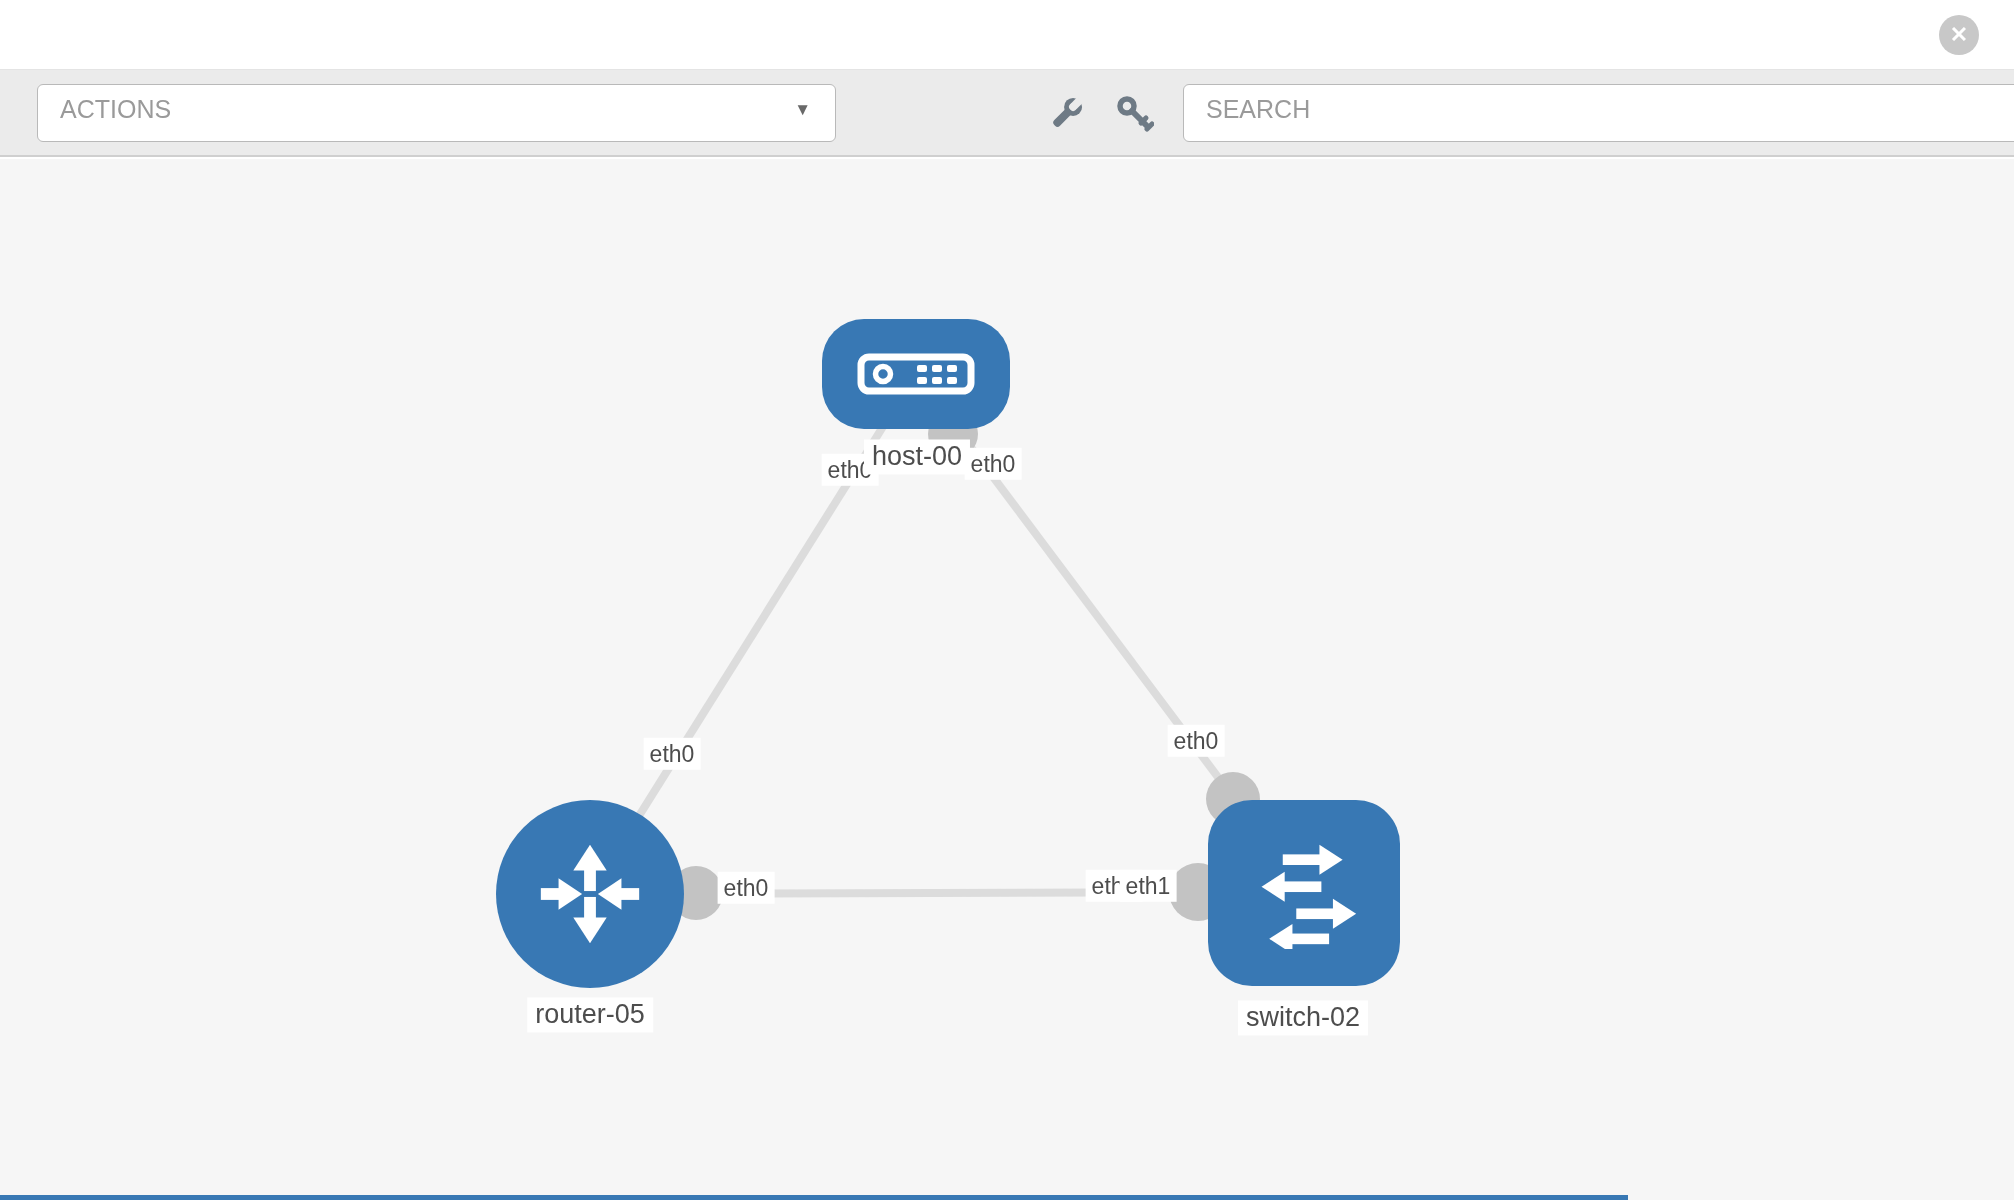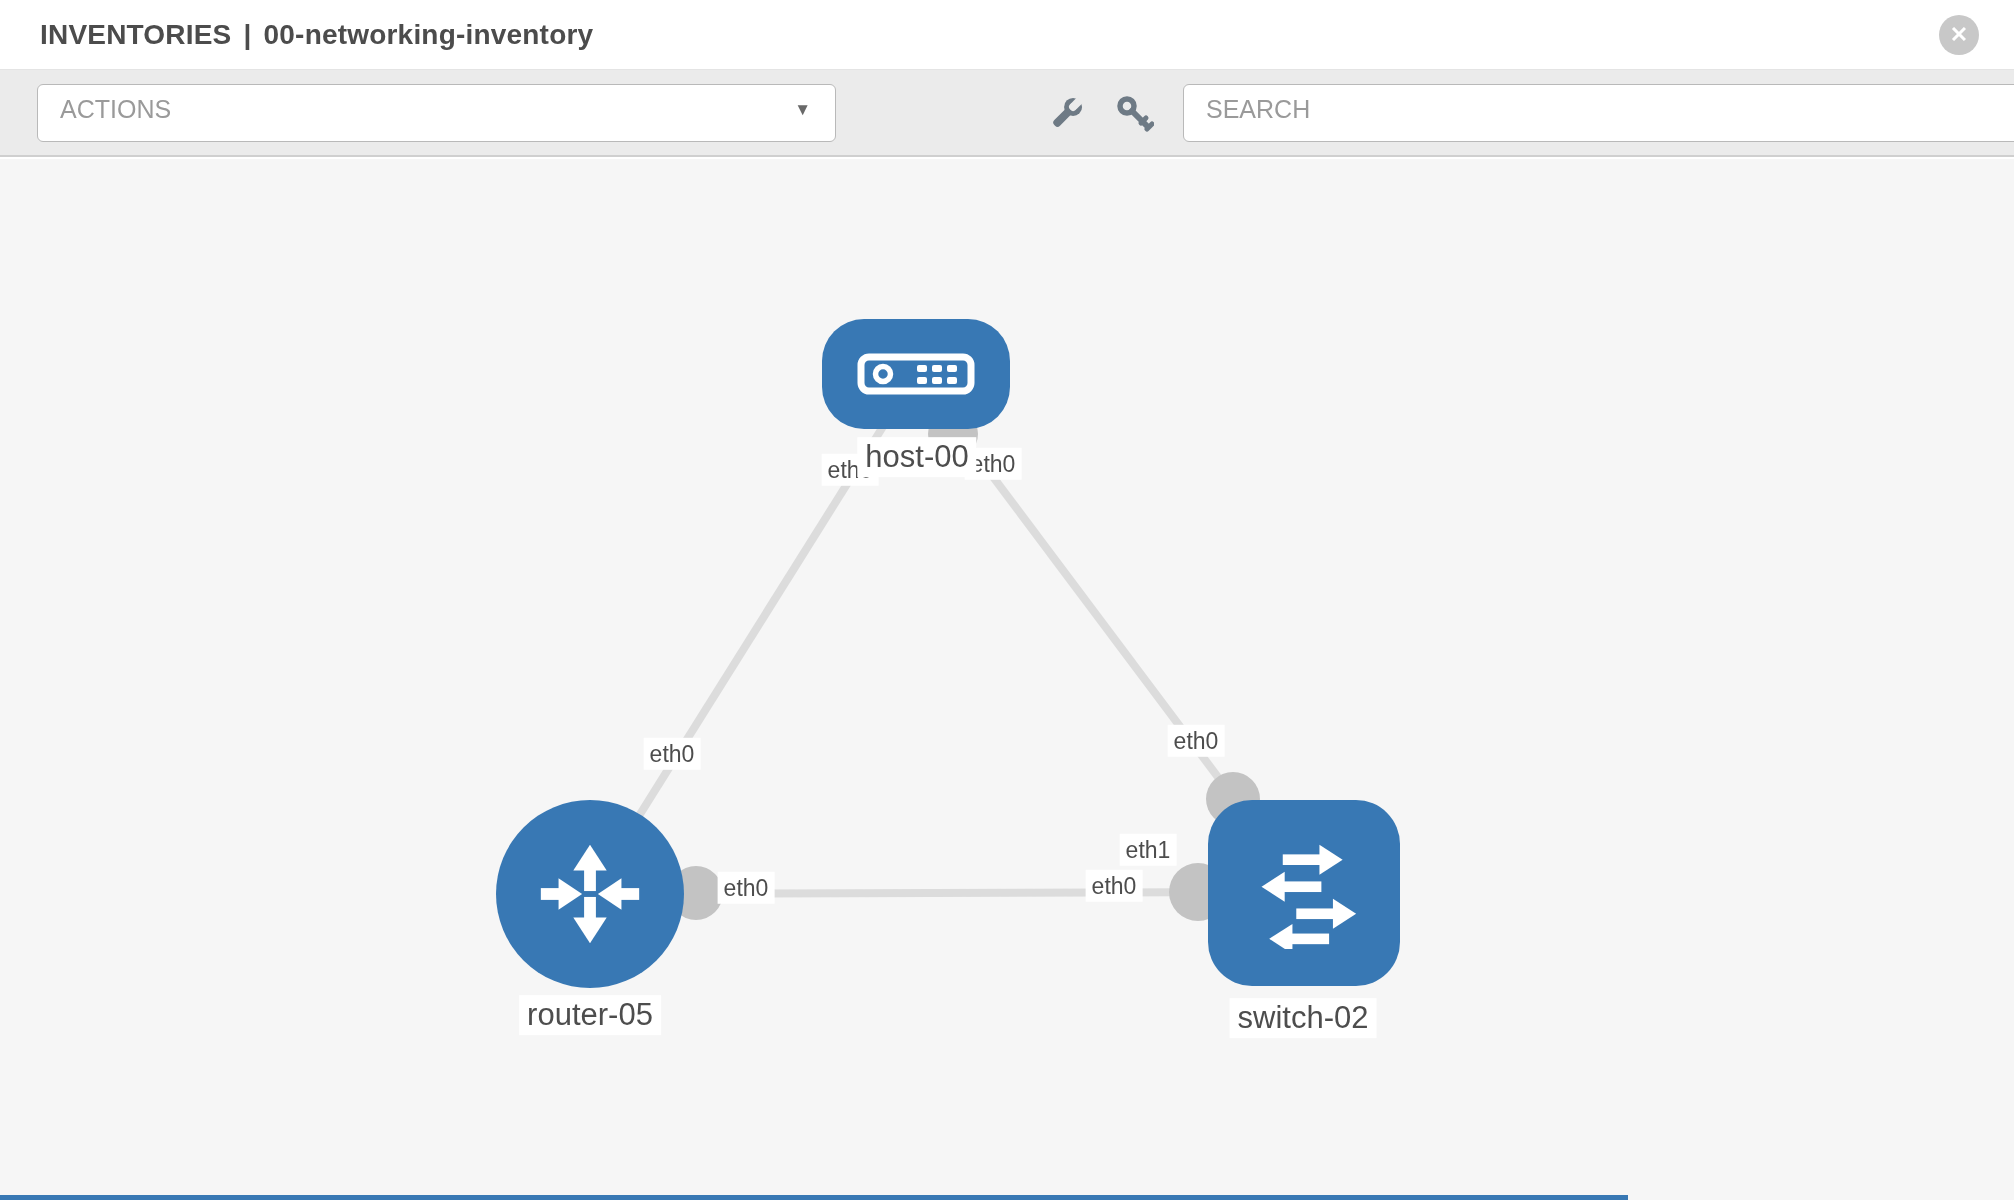--- a/index.html
+++ b/index.html
@@ -63,45 +63,42 @@
   }
   .node-host   { left:822px;  top:160px; width:188px; height:110px; border-radius:42px; }
   .node-router { left:496px;  top:641px; width:188px; height:188px; border-radius:50%; }
   .node-switch { left:1208px; top:641px; width:192px; height:186px; border-radius:44px; }
 
   .chip {
     position:absolute; transform:translate(-50%,-50%);
     background:#ffffff; color:#4d4d4d;
     font-size:23px; line-height:1.15; padding:3px 6px; white-space:nowrap;
   }
-  .chip-lg { font-size:31px; padding:2px 8px; }
+  .chip-lg { font-size:27px; padding:2px 8px; }
 
   .lbl-host-name   { left:917px;  top:298px; }
   .lbl-router-name { left:590px;  top:856px; }
   .lbl-switch-name { left:1303px; top:859px; }
   .lbl-eth-host-left  { left:850px;  top:311px; }
   .lbl-eth-host-right { left:993px;  top:305px; }
   .lbl-eth-diag-left  { left:672px;  top:595px; }
   .lbl-eth-diag-right { left:1196px; top:582px; }
   .lbl-eth-router     { left:746px;  top:729px; }
   .lbl-eth-sw-under   { left:1114px; top:727px; }
-  .lbl-eth-sw-over    { left:1148px; top:691px; }
+  .lbl-eth-sw-over    { left:1148px; top:727px; }
 
   .bottom-strip {
     position:absolute; left:0; bottom:0; width:1628px; height:5px;
     background:#3878b4;
   }
 </style>
 </head>
 <body>
 
 <div class="header">
-  <div class="title">
-    <span>INVENTORIES</span><span class="sep">|</span><span>00-networking-inventory</span>
-  </div>
   <div class="close-btn">
     <span>✕</span>
   </div>
 </div>
 
 <div class="toolbar">
   <div class="dropdown dd-actions">
     <span>ACTIONS</span>
     <span class="caret">▼</span>
   </div>

